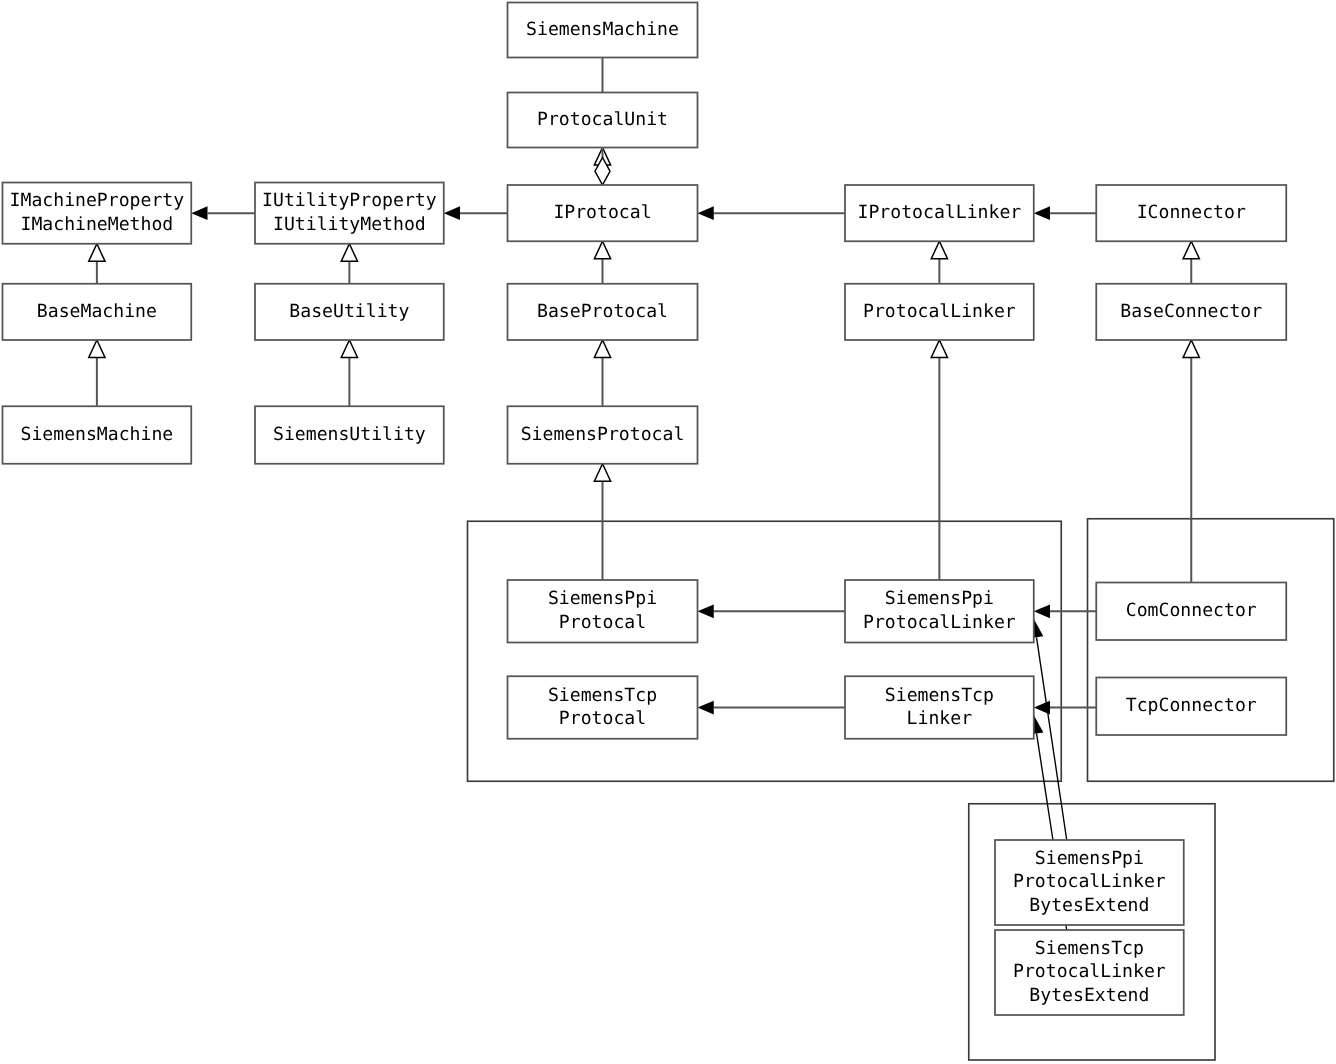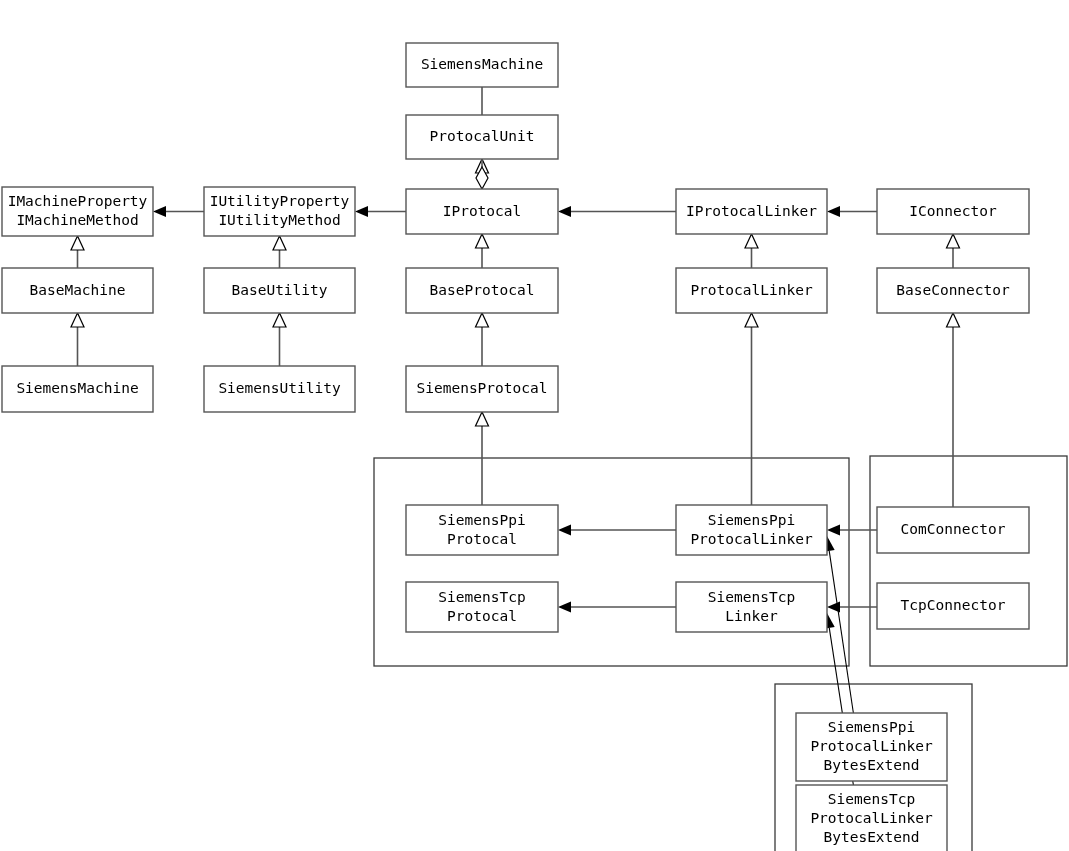--- a/index.html
+++ b/index.html
@@ -10,21 +10,20 @@
   body {
     width: 1069px;
     height: 851px;
     font-family: "DejaVu Sans Mono", "Liberation Mono", monospace;
     overflow: hidden;
   }
   #diagram-root {
     position: relative;
     width: 1069px;
     height: 737px;
-    margin-top: 41px;
   }
   svg#uml-canvas {
     display: block;
     width: 1069px;
     height: 851px;
   }
   .class-box rect {
     fill: #ffffff;
     stroke: #555555;
     stroke-width: 1.4;

